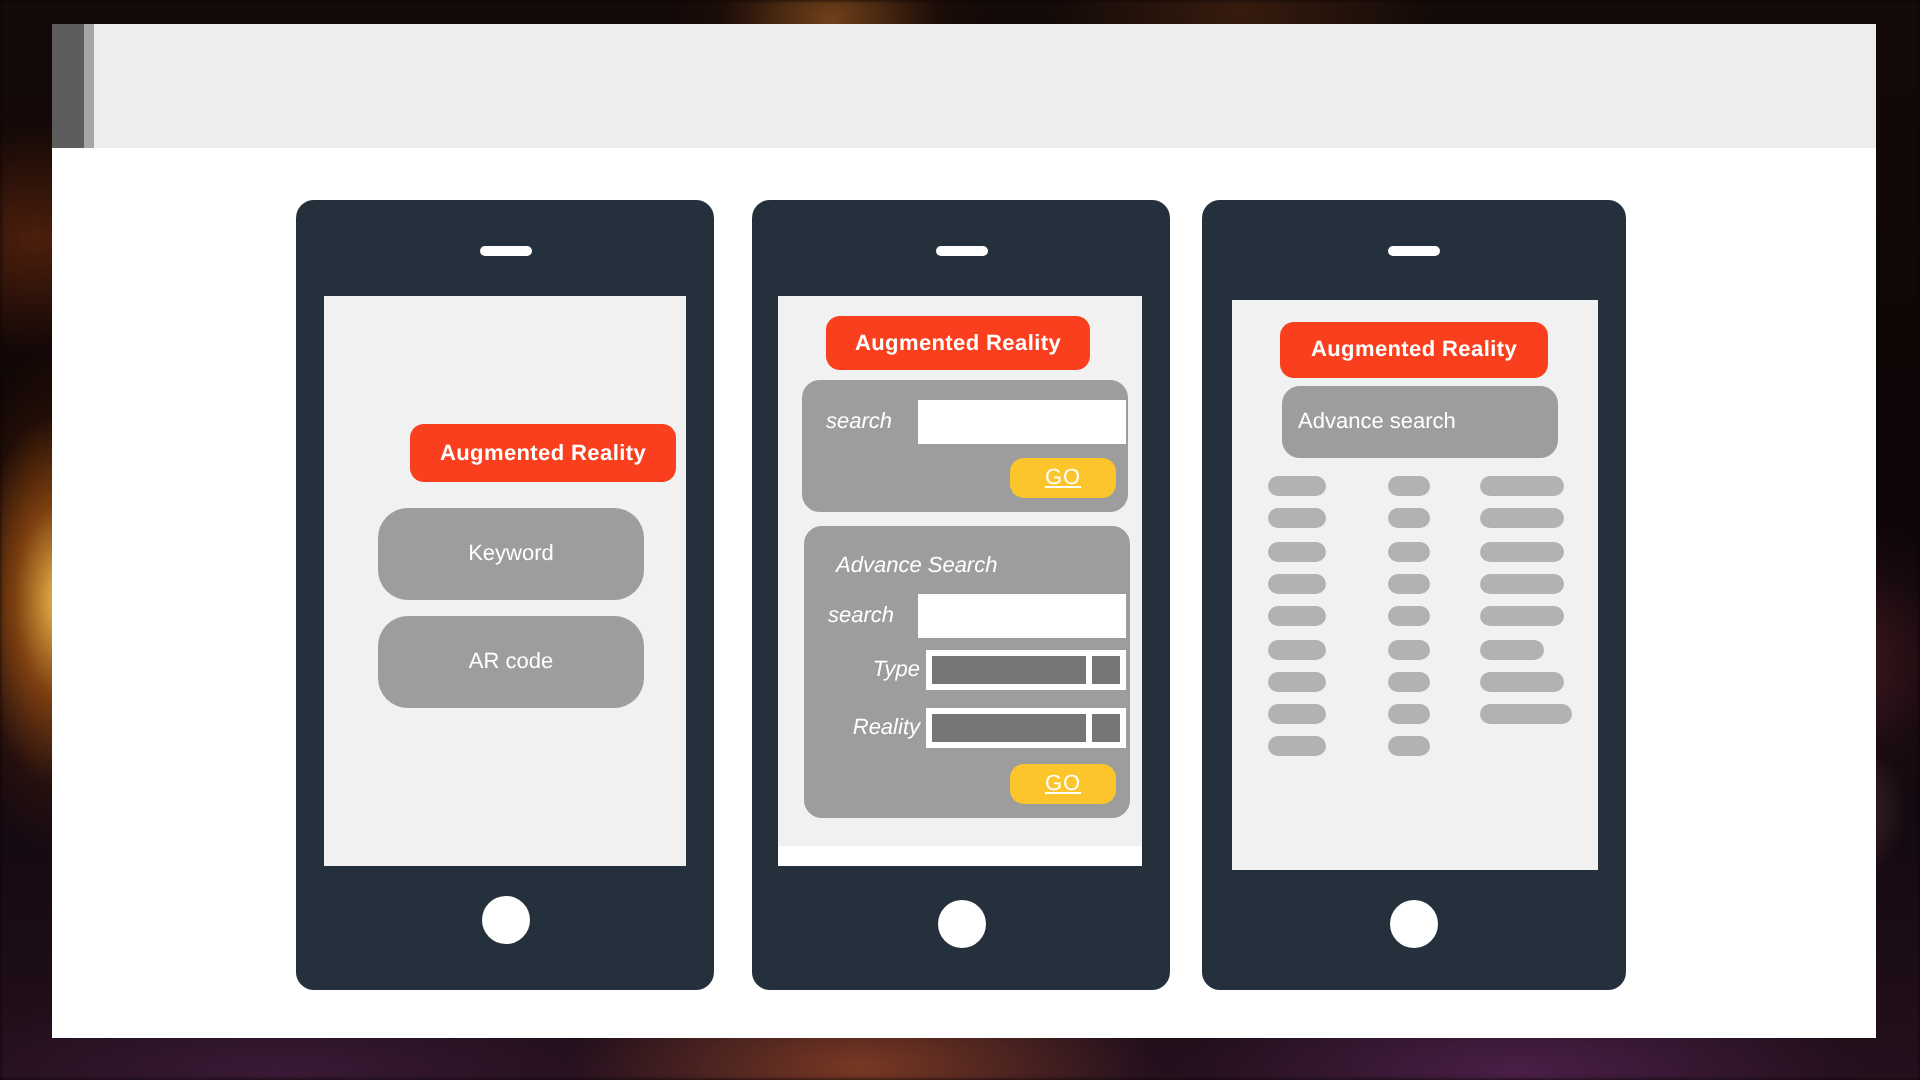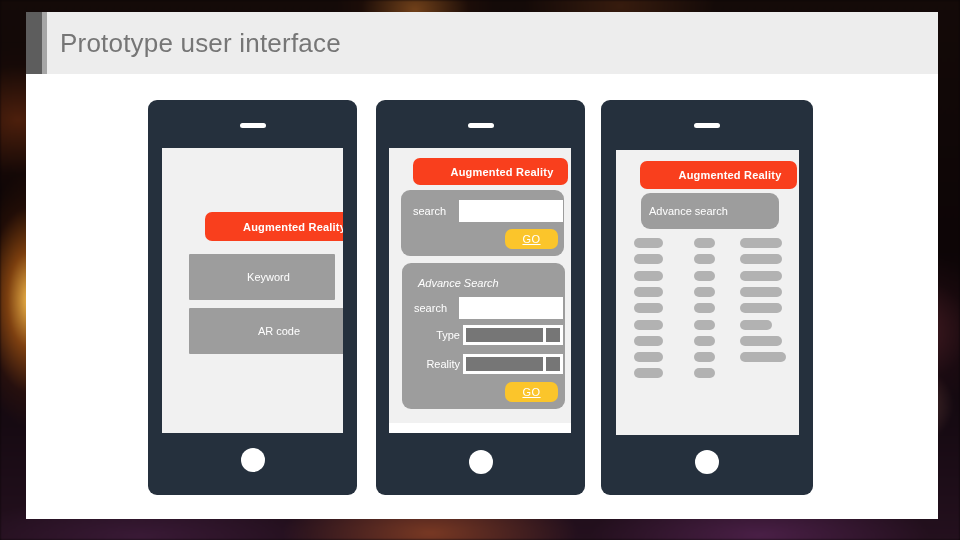--- a/index.html
+++ b/index.html
@@ -122,46 +122,45 @@
     background: #f93f1d;
     border-radius: 7px;
     color: #ffffff;
     display: flex;
     align-items: center;
     justify-content: center;
     font-size: 11px;
     font-weight: bold;
     letter-spacing: 0.2px;
     white-space: nowrap;
-    padding-left: 23px;
   }
   .pill-gray {
     position: absolute;
     background: #9d9d9d;
-    border-radius: 1px;
+    border-radius: 15px;
     color: #ffffff;
     display: flex;
     align-items: center;
     justify-content: center;
     font-size: 11px;
     white-space: nowrap;
-    padding-left: 13px;
   }
   .panel-gray {
     position: absolute;
     background: #9d9d9d;
     border-radius: 9px;
   }
   .field-label {
     position: absolute;
     color: #ffffff;
     font-size: 11px;
     white-space: nowrap;
     display: flex;
     align-items: center;
+    font-style: italic;
   }
   .field-label.right {
     justify-content: flex-end;
   }
   .text-input {
     position: absolute;
     background: #ffffff;
   }
   .btn-go {
     position: absolute;
@@ -218,31 +217,30 @@
 
 <div id="slide-root">
 
   <div class="bg-layer"></div>
 
   <div class="content-panel"></div>
 
   <div class="title-bar"></div>
   <div class="title-accent"></div>
   <div class="title-accent-thin"></div>
-  <div class="title-text">Prototype user interface</div>
 
   <div class="phone" style="left:148px; top:100px; width:209px; height:395px;">
     <div class="phone-speaker"></div>
     <div class="phone-screen" style="left:14px; top:48px; width:181px; height:285px;">
 
       <div class="pill-red" style="left:43px; top:64px; width:133px; height:29px;">Augmented Reality</div>
 
       <div class="pill-gray" style="left:27px; top:106px; width:133px; height:46px;">Keyword</div>
 
-      <div class="pill-gray" style="left:27px; top:160px; width:154px; height:46px;">AR code</div>
+      <div class="pill-gray" style="left:27px; top:160px; width:133px; height:46px;">AR code</div>
     </div>
     <div class="phone-home" style="top:348px;"></div>
   </div>
 
   <div class="phone" style="left:376px; top:100px; width:209px; height:395px;">
     <div class="phone-speaker"></div>
     <div class="phone-screen" style="left:13px; top:48px; width:182px; height:285px;">
 
       <div class="pill-red" style="left:24px; top:10px; width:132px; height:27px;">Augmented Reality</div>
 

